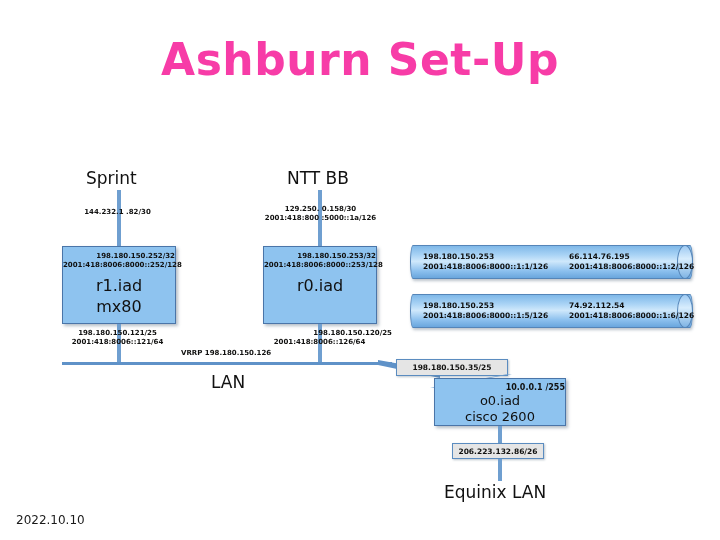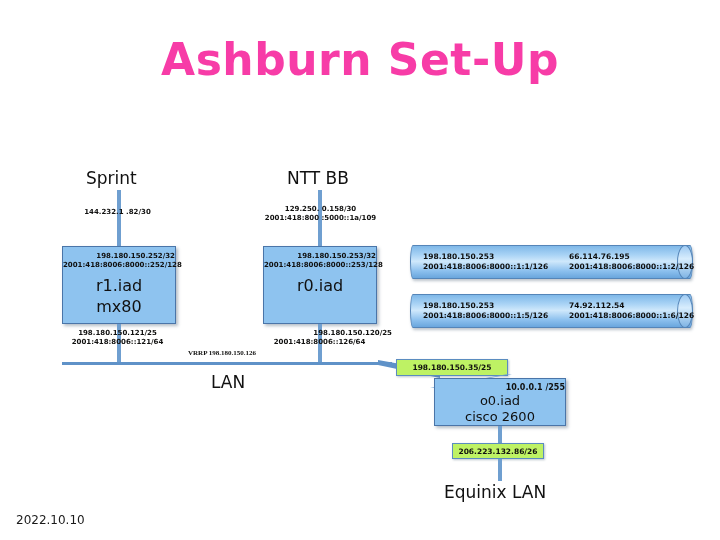--- a/index.html
+++ b/index.html
@@ -140,21 +140,21 @@
     font-size: 7.5px;
     font-weight: bold;
     color: #0e0e0d;
     line-height: 10px;
     white-space: nowrap;
   }
 
   
   .badge {
     position: absolute;
-    background: #bef264;
+    background: #e5e5e5;
     border: 1px solid #5b8cc0;
     box-sizing: border-box;
     display: flex;
     align-items: center;
     justify-content: center;
     font-family: "DejaVu Sans", sans-serif;
     font-size: 7.5px;
     font-weight: bold;
     color: #10100f;
     white-space: nowrap;
@@ -175,21 +175,21 @@
 
   <div class="bignode" style="left:86px; top:168px;">Sprint</div>
   <div class="bignode" style="left:287px; top:168px;">NTT BB</div>
 
   <div class="vline" style="left:117px; top:190px; height:58px;"></div>
   <div class="vline" style="left:318px; top:190px; height:58px;"></div>
 
   <div class="iptext" style="left:45px; top:208px; width:145px;">144.232.1 .82/30</div>
 
   <div class="iptext" style="left:248px; top:205px; width:145px;">129.250. 0.158/30</div>
-  <div class="iptext" style="left:248px; top:214px; width:145px;">2001:418:800 :5000::1a/109</div>
+  <div class="iptext" style="left:248px; top:214px; width:145px;">2001:418:800 :5000::1a/126</div>
 
   <div class="router" style="left:62px; top:246px; width:114px; height:78px;">
     <div class="router-ips" style="top:5px;">198.180.150.252/32</div>
     <div class="router-ips" style="top:14px;">2001:418:8006:8000::252/128</div>
     <div class="rname" style="top:29px; font-size:16px;">r1.iad</div>
     <div class="rname" style="top:50px; font-size:16px;">mx80</div>
   </div>
 
   <div class="router" style="left:263px; top:246px; width:114px; height:78px;">
     <div class="router-ips" style="top:5px;">198.180.150.253/32</div>
@@ -223,21 +223,21 @@
     <div class="cyl-col" style="left:12px;">
       <div>198.180.150.253</div>
       <div>2001:418:8006:8000::1:5/126</div>
     </div>
     <div class="cyl-col" style="left:158px;">
       <div>74.92.112.54</div>
       <div>2001:418:8006:8000::1:6/126</div>
     </div>
   </div>
 
-  <div class="iptext left" style="left:188px; top:349px;font-family:Liberation Serif, serif;">VRRP 198.180.150.126</div>
+  <div class="iptext left" style="left:181px; top:349px;">VRRP 198.180.150.126</div>
 
   <div class="hline" style="left:62px; top:362px; width:330px;"></div>
 
   <svg class="taper" style="left:378px; top:358px;" width="68" height="22">
     <polygon points="0,2 62,13 62,20 0,7" fill="#5f92c8"></polygon>
   </svg>
 
   <div class="lanlabel" style="left:211px; top:372px;">LAN</div>
 
   <div class="badge" style="left:396px; top:359px; width:112px; height:17px;">198.180.150.35/25</div>

